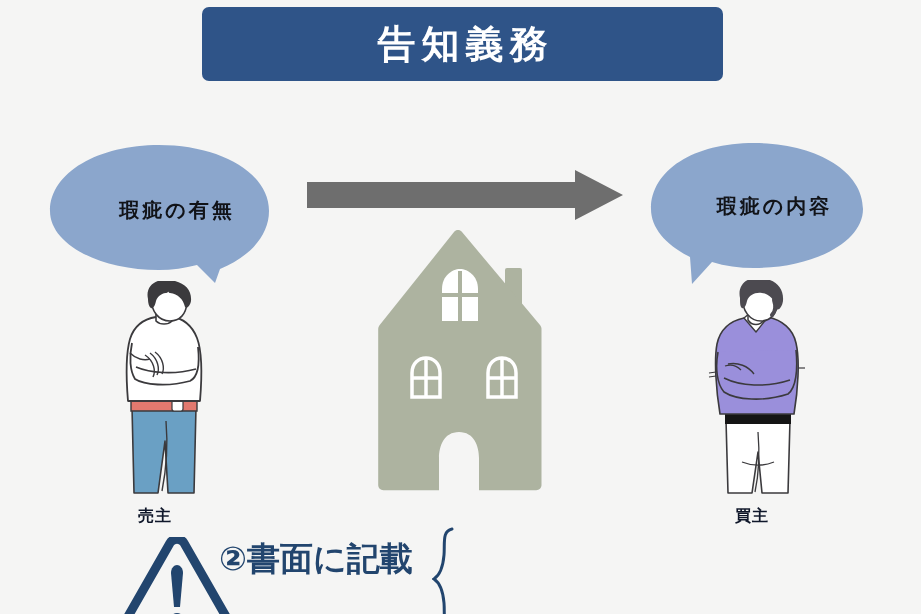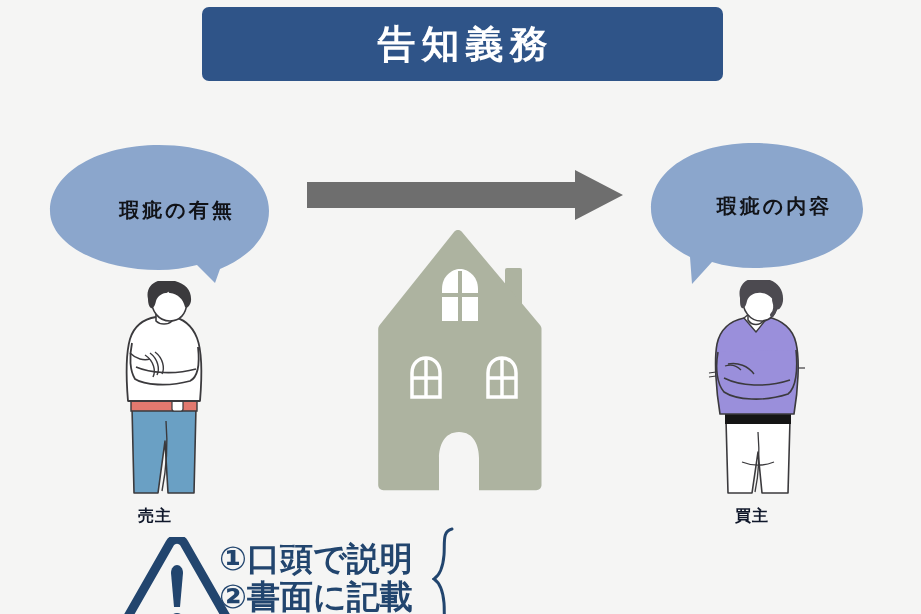--- a/index.html
+++ b/index.html
@@ -305,21 +305,20 @@
   <div id="buyer-role" class="role-label">買主</div>
 
   <svg id="warning-svg" width="118" height="95" viewBox="0 0 118 95">
     <path d="M52 6 C55 1 63 1 66 6 L114 90 C117 95 113 101 107 101 L11 101
              C5 101 1 95 4 90 Z" fill="none" stroke="#22456e" stroke-width="9" stroke-linejoin="round"></path>
     <path d="M53 36 C53 31 56 28 59 28 C62 28 65 31 65 36 L62 70 L56 70 Z" fill="#22456e"></path>
     <circle cx="59" cy="83" r="7" fill="#22456e"></circle>
   </svg>
 
   <div id="requirement-list">
-    <div>①口頭で説明</div>
     <div>②書面に記載</div>
   </div>
 
   <svg id="brace-svg" width="36" height="110" viewBox="0 0 36 110">
     <path d="M20 2 C10 4 13 16 12 28 C11 40 8 48 2 52
              C8 56 11 64 12 76 C13 88 10 100 20 104" fill="none" stroke="#22456e" stroke-width="3" stroke-linecap="round"></path>
   </svg>
 
 
 </div>

